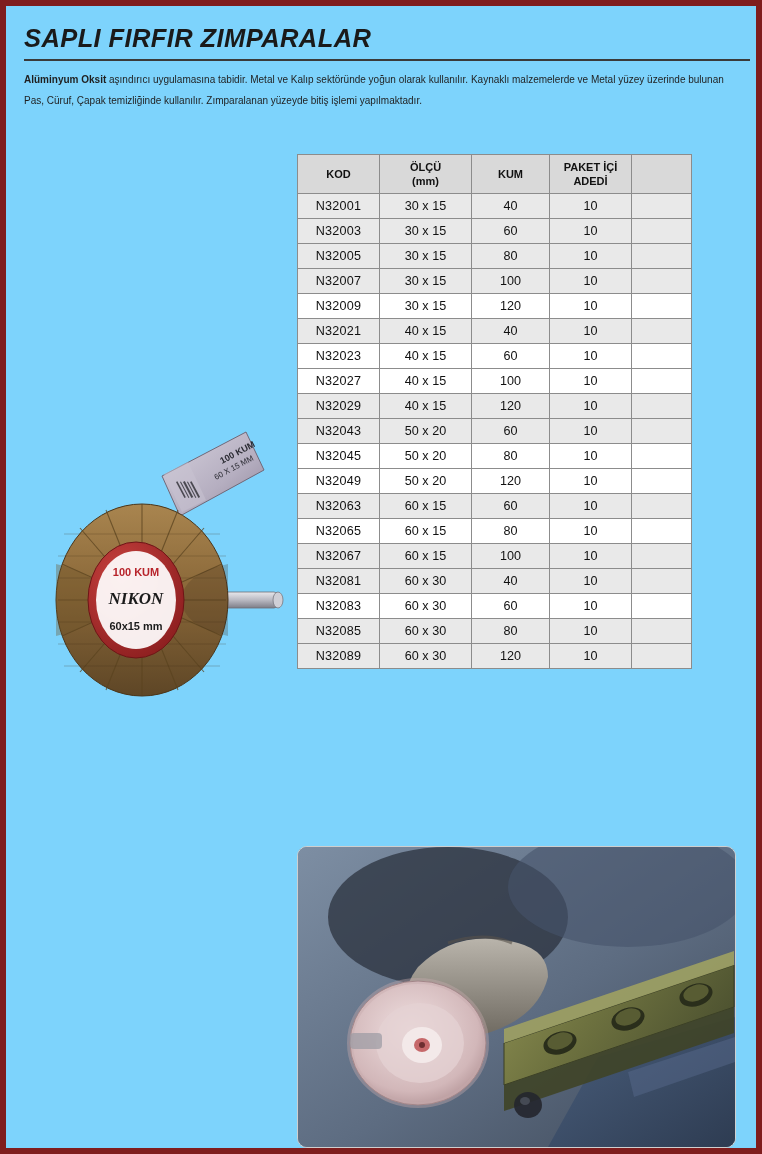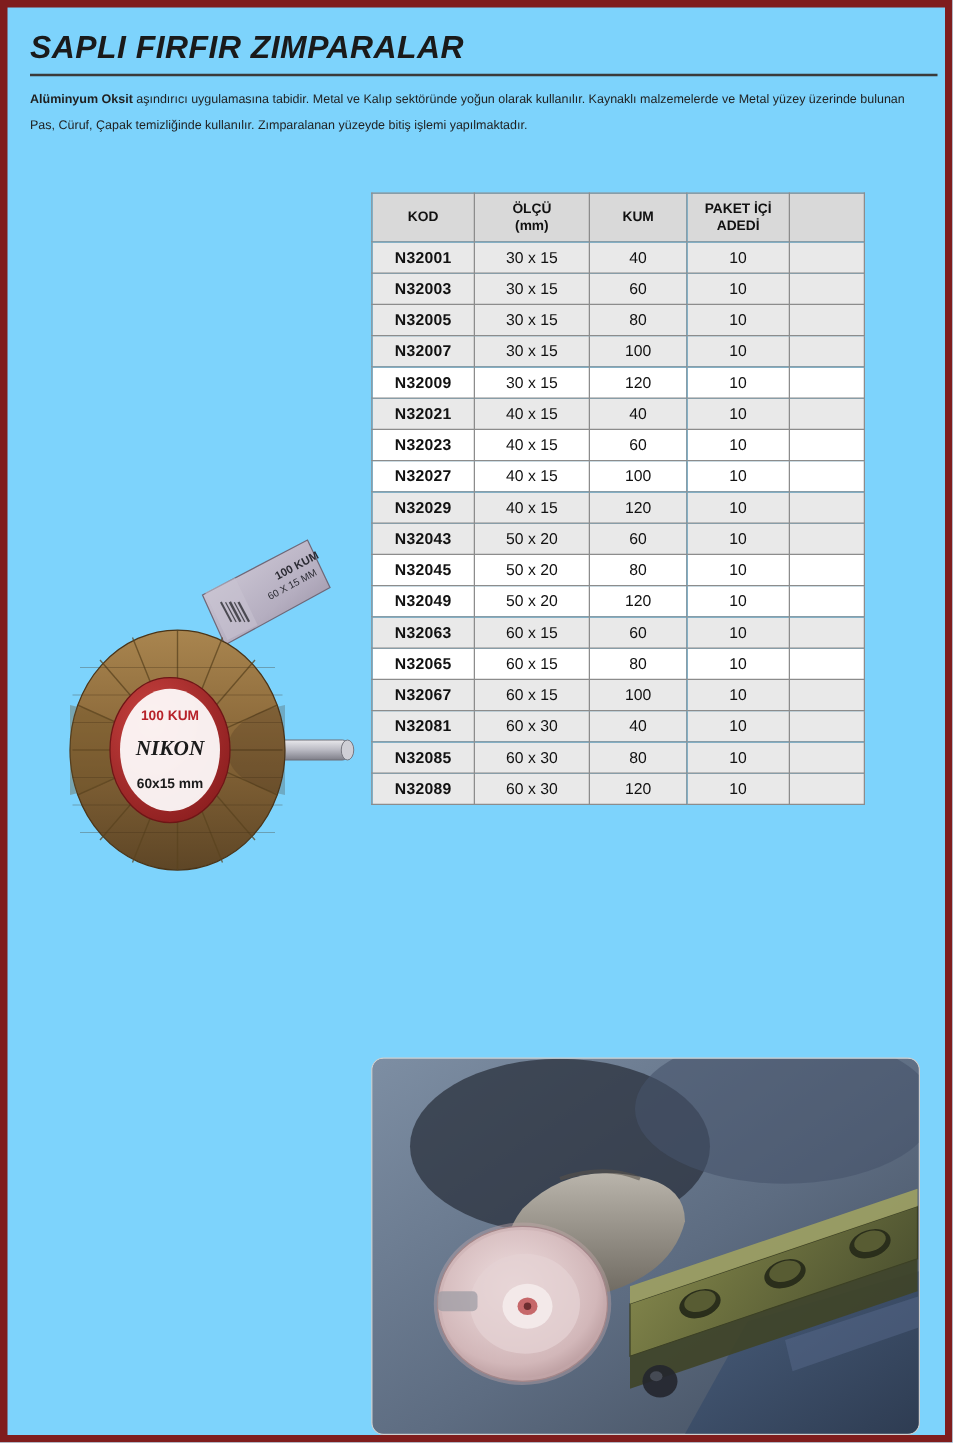--- a/index.html
+++ b/index.html
@@ -87,21 +87,21 @@
     background: #d9d9d9;
     font-weight: bold;
     font-size: 11px;
     height: 38px;
     line-height: 14px;
   }
   table.spec thead th.blank {
     background: #d9d9d9;
   }
   table.spec td.kod {
-    font-weight: bold;
+    font-weight: normal;
     letter-spacing: 0.2px;
   }
   tr.shade td {
     background: #e9e9e9;
   }
   tr.plain td {
     background: #ffffff;
   }
   td.empty { background: #ffffff; }
   tr.shade td.empty { background: #e9e9e9; }
@@ -273,20 +273,27 @@
             <td>10</td>
             <td class="empty"></td>
           </tr>
           <tr class="shade">
             <td class="kod">N32081</td>
             <td>60 x 30</td>
             <td>40</td>
             <td>10</td>
             <td class="empty"></td>
           </tr>
+          <tr class="plain">
+            <td class="kod">N32083</td>
+            <td>60 x 30</td>
+            <td>60</td>
+            <td>10</td>
+            <td class="empty"></td>
+          </tr>
           <tr class="shade">
             <td class="kod">N32085</td>
             <td>60 x 30</td>
             <td>80</td>
             <td>10</td>
             <td class="empty"></td>
           </tr>
           <tr class="shade">
             <td class="kod">N32089</td>
             <td>60 x 30</td>

